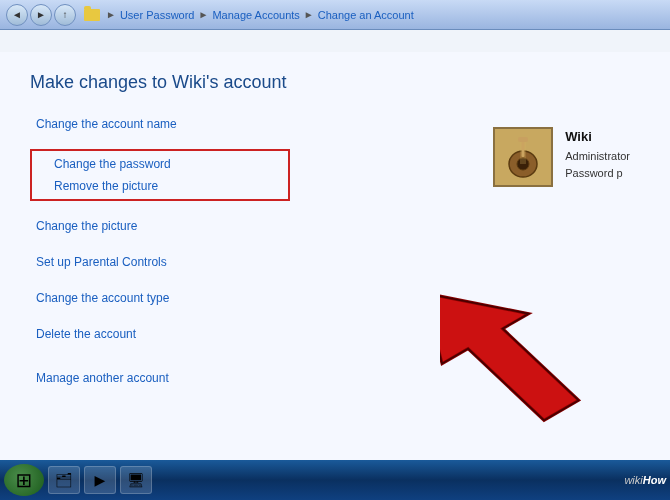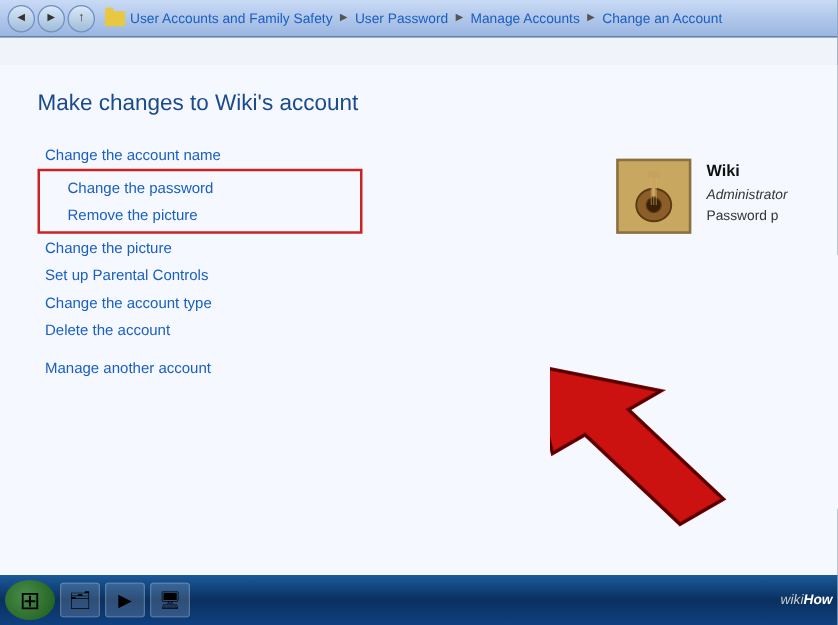--- a/index.html
+++ b/index.html
@@ -95,21 +95,21 @@
     .page-title {
       font-size: 18px;
       color: #1a4a8a;
       font-weight: normal;
       margin-bottom: 20px;
     }
 
     .links-panel {
       display: flex;
       flex-direction: column;
-      gap: 0px;
+      gap: 14px;
       width: 260px;
     }
 
     .link-item {
       font-size: 12px;
       color: #1a5fc0;
       cursor: pointer;
       padding: 4px 6px;
       text-decoration: none;
       display: block;
@@ -151,21 +151,20 @@
       line-height: 1.6;
     }
     .user-name {
       font-size: 13px;
       font-weight: 600;
       color: #111;
     }
     .user-role {
       color: #333;
       font-size: 11px;
-      font-style: italic;
     }
     .user-status {
       color: #333;
       font-size: 11px;
     }
 
     
     .taskbar {
       height: 40px;
       background: linear-gradient(to bottom, #1a5a9a 0%, #0a3060 50%, #0f4080 100%);
@@ -218,21 +217,20 @@
     </div>
     <div class="nav-btn">
       <span>►</span>
     </div>
     <div class="nav-btn">
       <span>↑</span>
     </div>
   </div>
   <div class="folder-icon-small"></div>
   <div class="breadcrumb-bar">
-    <span class="breadcrumb-item">User Accounts and Family Safety</span>
     <span class="breadcrumb-sep">►</span>
     <span class="breadcrumb-item">User Password</span>
     <span class="breadcrumb-sep">►</span>
     <span class="breadcrumb-item">Manage Accounts</span>
     <span class="breadcrumb-sep">►</span>
     <span class="breadcrumb-item">Change an Account</span>
   </div>
 </div>
 
 <div class="main-window">

